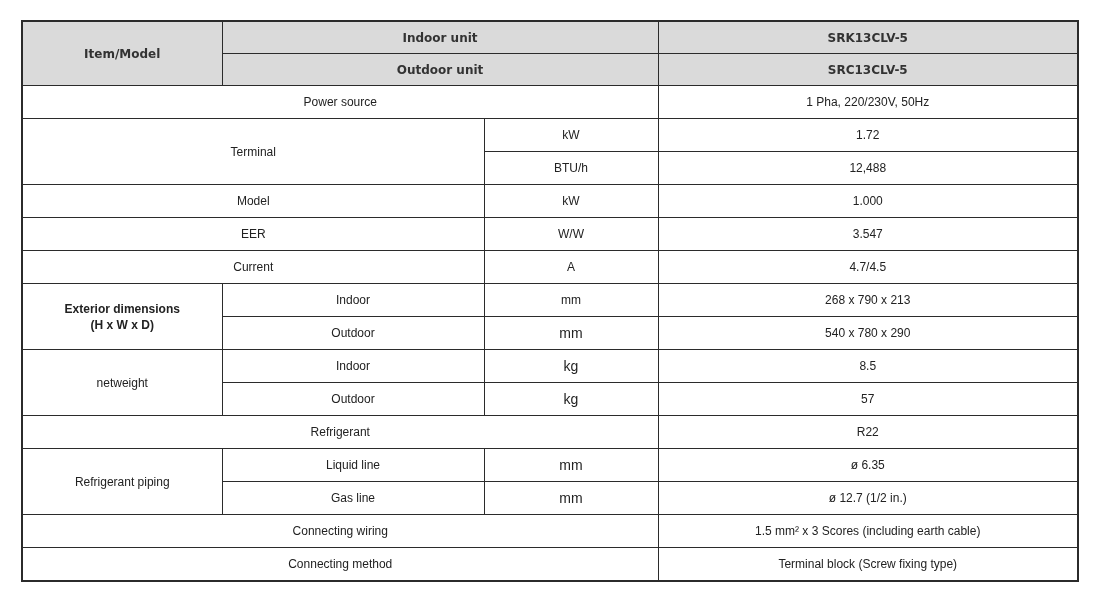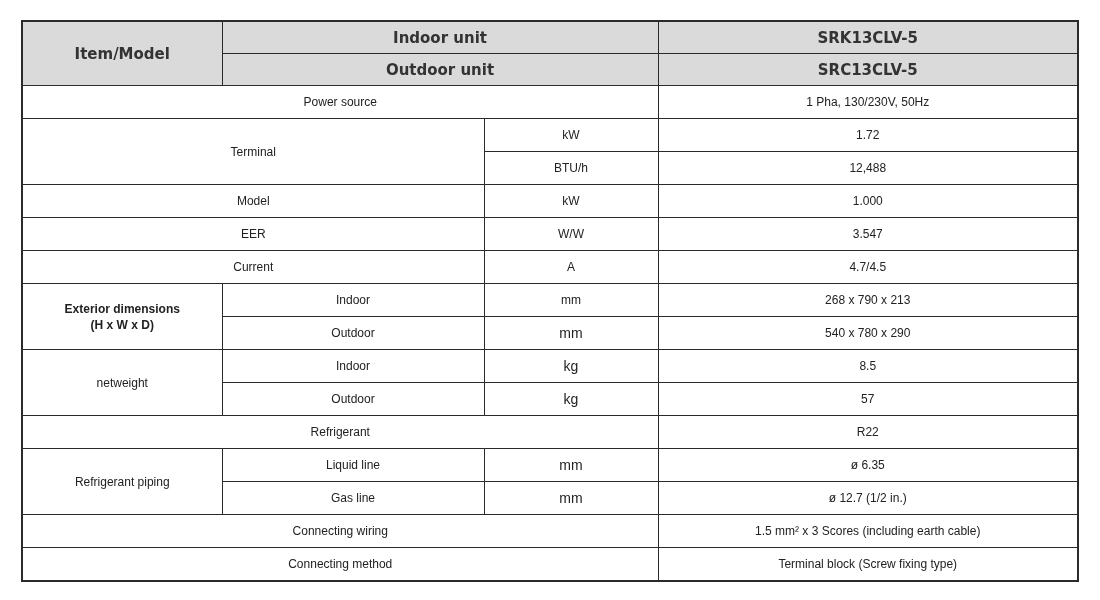--- a/index.html
+++ b/index.html
@@ -19,21 +19,21 @@
       text-align: center;
       vertical-align: middle;
       height: 32px;
       padding: 0;
       line-height: 16px;
     }
     .spec-table tr.hdr td {
       background: #dadada;
       font-family: "DejaVu Sans", sans-serif;
       font-weight: bold;
-      font-size: 15px;
+      font-size: 12px;
       color: #333333;
       height: 31px;
     }
     .spec-table td.unit-lg { font-size: 14px; }
     .two-line { line-height: 22px; font-weight: bold; }
   </style>
 </head>
 <body>
 
 <table class="spec-table">
@@ -49,21 +49,21 @@
       <td colspan="2">Indoor unit</td>
       <td>SRK13CLV-5</td>
     </tr>
     <tr class="hdr">
       <td colspan="2">Outdoor unit</td>
       <td>SRC13CLV-5</td>
     </tr>
 
     <tr>
       <td colspan="3">Power source</td>
-      <td>1 Pha, 130/230V, 50Hz</td>
+      <td>1 Pha, 220/230V, 50Hz</td>
     </tr>
 
     <tr>
       <td colspan="2" rowspan="2">Terminal</td>
       <td>kW</td>
       <td>1.72</td>
     </tr>
     <tr>
       <td>BTU/h</td>
       <td>12,488</td>

